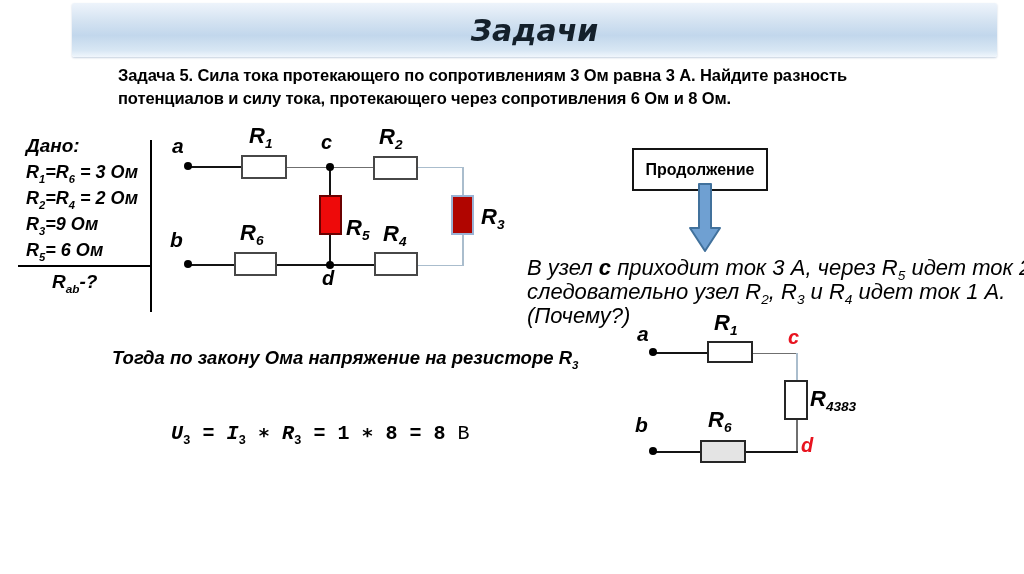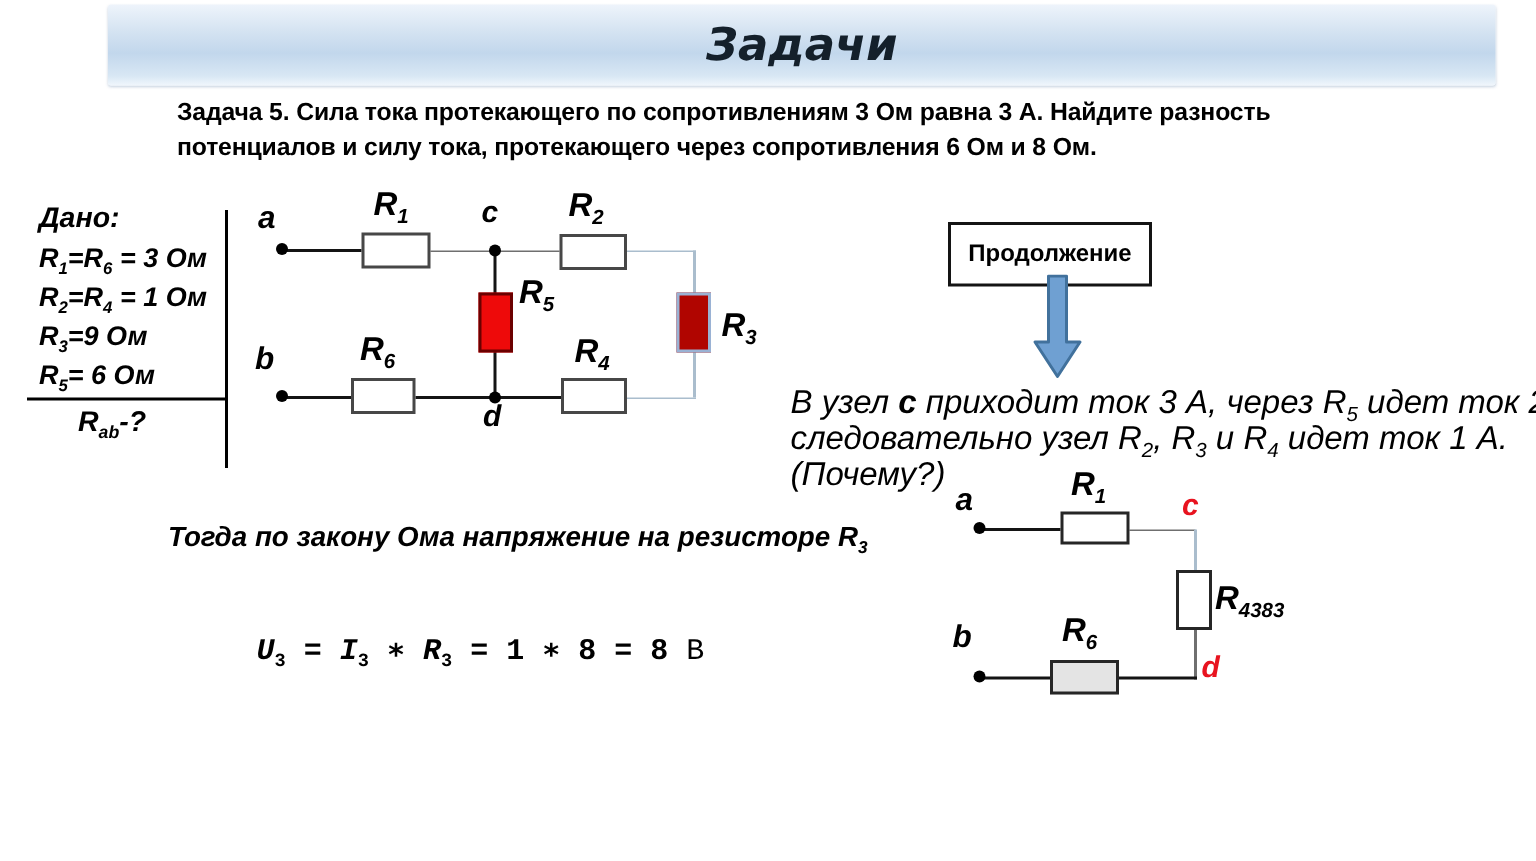--- a/index.html
+++ b/index.html
@@ -67,21 +67,21 @@
   </div>
 
   <div class="problem">
     <div>Задача 5. Сила тока протекающего по сопротивлениям 3 Ом равна 3 А. Найдите разность</div>
     <div>потенциалов и силу тока, протекающего через сопротивления 6 Ом и 8 Ом.</div>
   </div>
 
   <div class="given">
     <div class="given-label">Дано:</div>
     <div class="given-line"><span>R</span><sub>1</sub><span>=R</span><sub>6</sub><span> = 3 Ом</span></div>
-    <div class="given-line"><span>R</span><sub>2</sub><span>=R</span><sub>4</sub><span> = 1 Ом</span></div>
+    <div class="given-line"><span>R</span><sub>2</sub><span>=R</span><sub>4</sub><span> = 2 Ом</span></div>
     <div class="given-line"><span>R</span><sub>3</sub><span>=9 Ом</span></div>
     <div class="given-line"><span>R</span><sub>5</sub><span>= 6 Ом</span></div>
   </div>
   <div class="given-vline"></div>
   <div class="given-hline"></div>
   <div class="given-q"><span>R</span><sub>ab</sub><span>-?</span></div>
 
   <div class="circuit" style="left:160px;top:120px;width:360px;height:195px;">
 
     <div class="wire" style="left:28px;top:46px;width:56px;height:2px;"></div>
@@ -105,21 +105,21 @@
     <div class="dot" style="left:24px;top:140px;"></div>
     <div class="dot" style="left:166px;top:43px;"></div>
     <div class="dot" style="left:166px;top:141px;"></div>
 
     <span class="nlabel" style="left:12px;top:14px;font-size:21px;">a</span>
     <span class="nlabel" style="left:10px;top:108px;font-size:21px;">b</span>
     <span class="nlabel" style="left:161px;top:11px;">c</span>
     <span class="nlabel" style="left:162px;top:147px;">d</span>
     <span class="rlabel" style="left:89px;top:3px;"><span>R</span><sub>1</sub></span>
     <span class="rlabel" style="left:219px;top:4px;"><span>R</span><sub>2</sub></span>
-    <span class="rlabel" style="left:186px;top:62px;text-align:right;"><span>R</span><sub>5</sub></span>
+    <span class="rlabel" style="left:186px;top:95px;text-align:right;"><span>R</span><sub>5</sub></span>
     <span class="rlabel" style="left:321px;top:84px;"><span>R</span><sub>3</sub></span>
     <span class="rlabel" style="left:80px;top:100px;"><span>R</span><sub>6</sub></span>
     <span class="rlabel" style="left:223px;top:101px;"><span>R</span><sub>4</sub></span>
   </div>
 
   <div class="cont-box">
     <span>Продолжение</span>
   </div>
   <svg class="cont-arrow" width="36" height="70" viewBox="0 0 36 70">
     <polygon points="12,1 24,1 24,45 33,45 18,68 3,45 12,45" stroke-width="2" stroke-linejoin="round" fill="#6fa0d2" stroke="#41719c"></polygon>

